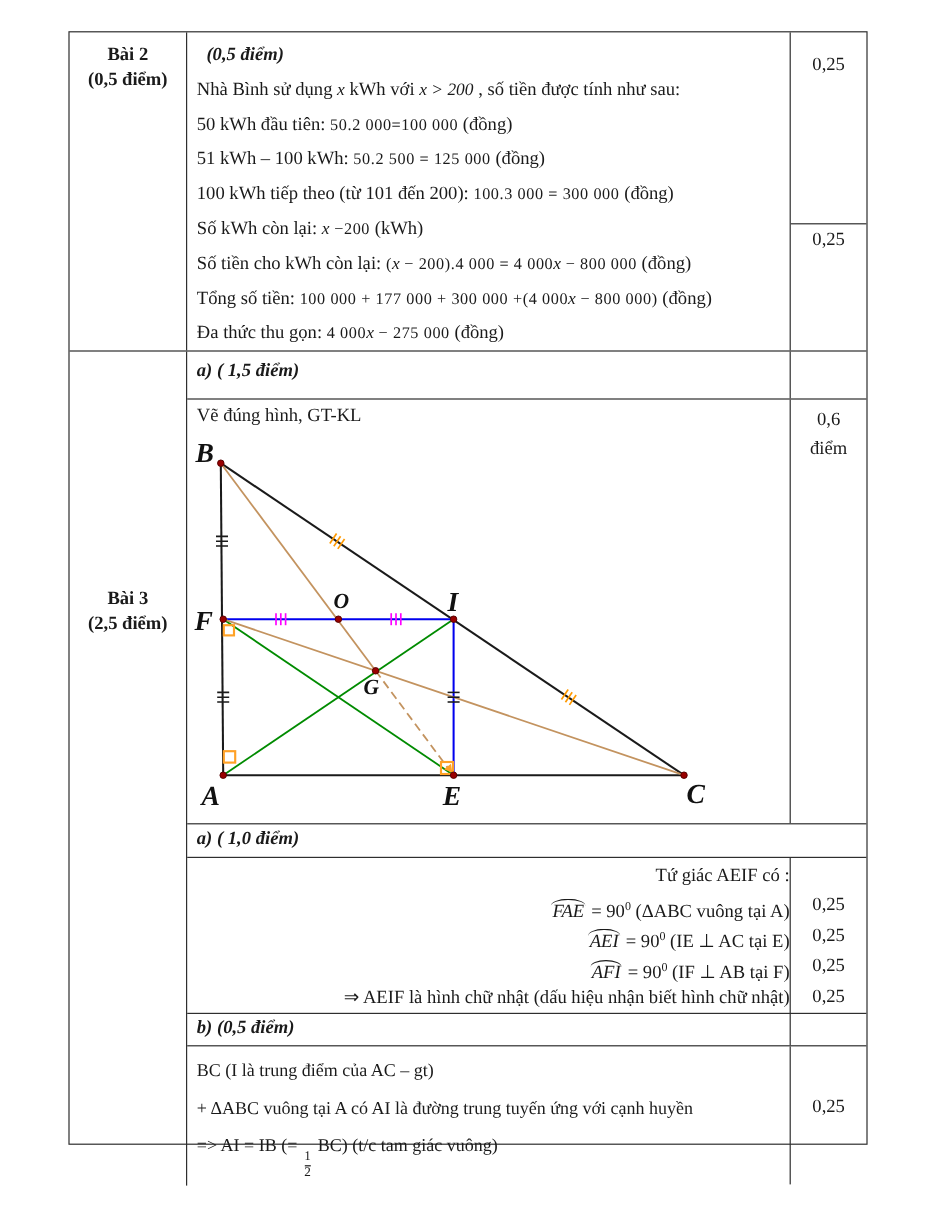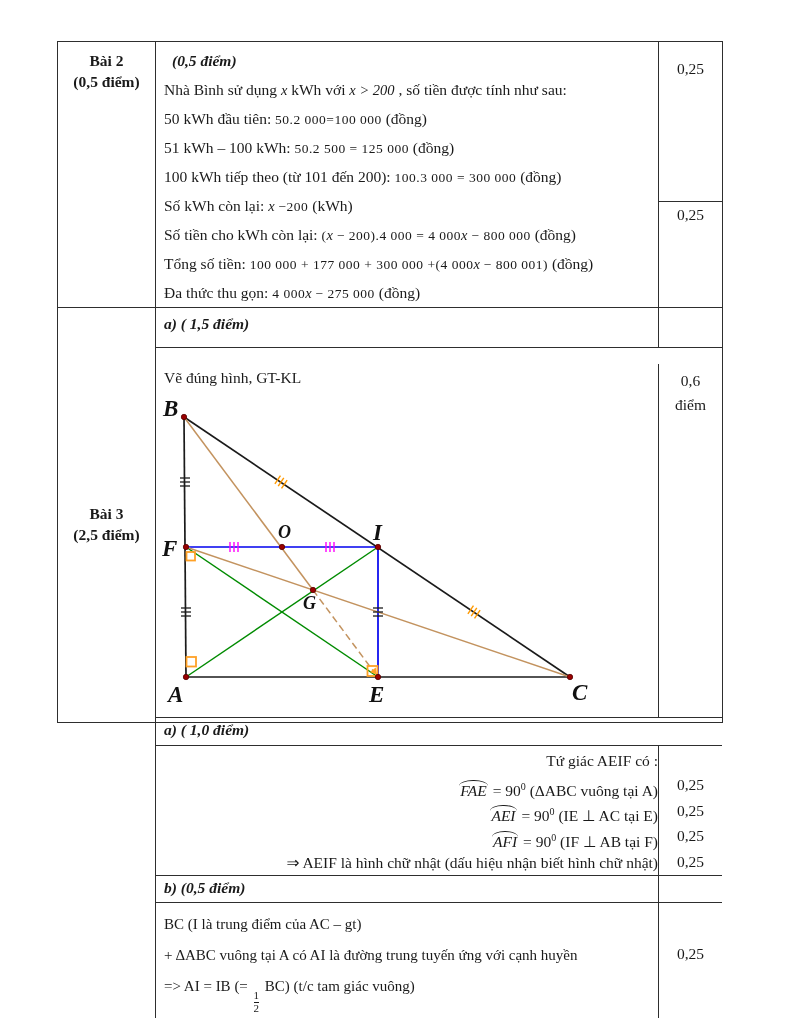--- a/index.html
+++ b/index.html
@@ -1,37 +1,37 @@
 <!DOCTYPE html>
 <html><head>
 <meta charset="utf-8">
 <style>
   html,body{margin:0;padding:0;}
   body{width:792px;height:1024px;background:#ffffff;position:relative;
        font-family:"Liberation Serif",serif;color:#1a1a1a;}
-  .table{position:absolute;left:57px;top:41px;width:666px;height:682px;
+  .table{position:absolute;left:57px;top:26px;width:666px;height:928px;
          border:1.6px solid #2e2e2e;box-sizing:border-box;font-size:15.5px;}
   .row{display:grid;box-sizing:border-box;}
   .r-b2{grid-template-columns:98px 1fr 64px;height:266px;border-bottom:1.3px solid #2e2e2e;}
   .r-b3{grid-template-columns:98px 1fr;height:695px;}
   .cell{box-sizing:border-box;}
   .lbl-cell{border-right:1.3px solid #2e2e2e;text-align:center;font-weight:bold;padding-top:8px;line-height:21px;}
   .lbl-cell.b3{padding-top:195px;}
   .score-col{border-left:1.3px solid #2e2e2e;text-align:center;}
   .b2-score-1{height:160px;border-bottom:1.3px solid #2e2e2e;padding-top:18px;box-sizing:border-box;}
   .b2-score-2{padding-top:4px;}
   .b2-main{padding:4px 6px 0 8px;}
   .line{height:29px;line-height:29px;white-space:nowrap;}
   .b2head{font-weight:bold;font-style:italic;margin-left:8px;}
   .mth{font-size:13.5px;letter-spacing:0.5px;text-align:center;}
   .mi{font-style:italic;font-size:14.5px;}
   .stack{display:flex;flex-direction:column;}
   .sub{display:grid;grid-template-columns:1fr 64px;box-sizing:border-box;}
   .sub-a15{height:40px;border-bottom:1.3px solid #2e2e2e;}
-  .sub-fig{height:354px;border-bottom:1.3px solid #2e2e2e;margin-top:16px;}
+  .sub-fig{height:354px;border-bottom:1.3px solid #2e2e2e;}
   .sub-a10{height:28px;border-bottom:1.3px solid #2e2e2e;grid-template-columns:1fr;}
   .sub-quad{height:130px;border-bottom:1.3px solid #2e2e2e;}
   .sub-b05{height:27px;border-bottom:1.3px solid #2e2e2e;}
   .sub-final{height:115px;}
   .hdr{font-weight:bold;font-style:italic;padding:7px 0 0 8px;}
   .fig-cell{position:relative;}
   .fig-caption{position:absolute;top:5px;left:8px;}
   .fig-svg{position:absolute;top:0;left:0;}
   .fig-score{padding-top:5px;line-height:24px;}
   .quad-main{padding:2px 0 0 8px;}
@@ -61,21 +61,21 @@
       <div>(0,5 điểm)</div>
     </div>
     <div class="cell b2-main">
       <div class="line b2head">(0,5 điểm)</div>
       <div class="line"><span>Nhà Bình sử dụng </span><span class="mi">x</span><span>  kWh với  </span><span class="mi">x &gt; 200</span><span> , số tiền được tính như sau:</span></div>
       <div class="line"><span>50 kWh đầu tiên: </span><span class="mth">50.2 000=100 000</span><span> (đồng)</span></div>
       <div class="line"><span>51 kWh – 100 kWh: </span><span class="mth">50.2 500 = 125 000</span><span> (đồng)</span></div>
       <div class="line"><span>100 kWh tiếp theo (từ 101 đến 200): </span><span class="mth">100.3 000 = 300 000</span><span> (đồng)</span></div>
       <div class="line"><span>Số kWh còn lại: </span><span class="mi">x</span><span class="mth"> −200</span><span> (kWh)</span></div>
       <div class="line"><span>Số tiền cho kWh còn lại: </span><span class="mth">(</span><span class="mi">x</span><span class="mth"> − 200).4 000 = 4 000</span><span class="mi">x</span><span class="mth"> − 800 000</span><span> (đồng)</span></div>
-      <div class="line"><span>Tổng số tiền: </span><span class="mth">100 000 + 177 000 + 300 000 +(4 000</span><span class="mi">x</span><span class="mth"> − 800 001)</span><span> (đồng)</span></div>
+      <div class="line"><span>Tổng số tiền: </span><span class="mth">100 000 + 177 000 + 300 000 +(4 000</span><span class="mi">x</span><span class="mth"> − 800 000)</span><span> (đồng)</span></div>
       <div class="line"><span>Đa thức thu gọn: </span><span class="mth">4 000</span><span class="mi">x</span><span class="mth"> − 275 000</span><span> (đồng)</span></div>
     </div>
     <div class="cell score-col">
       <div class="b2-score-1">0,25</div>
       <div class="b2-score-2">0,25</div>
     </div>
   </div>
 
   <div class="row r-b3">
     <div class="cell lbl-cell b3">

